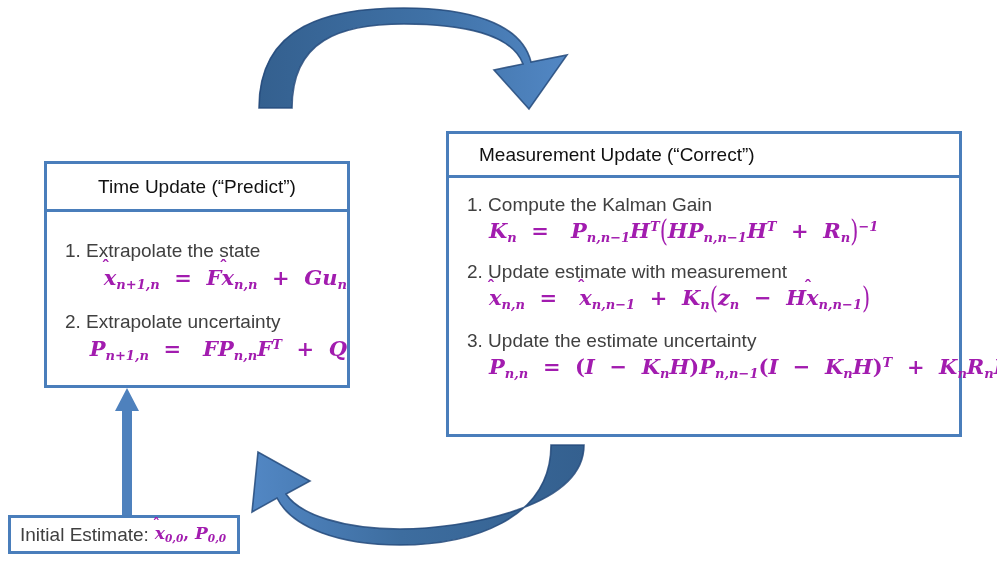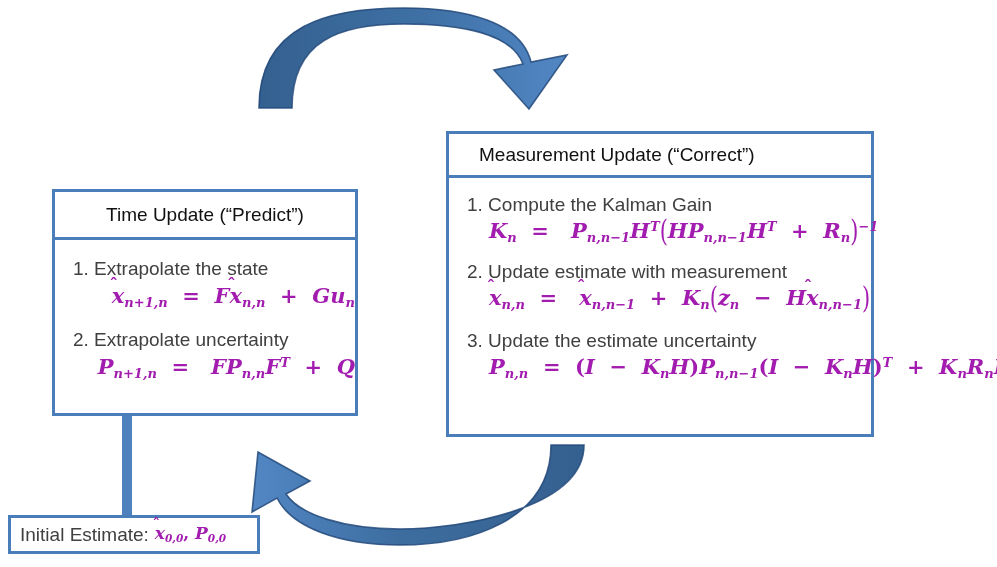--- a/index.html
+++ b/index.html
@@ -78,55 +78,54 @@
   }
   .paren {
     display: inline-block;
     font-style: normal;
     transform: scaleY(1.45);
     font-weight: normal;
   }
 
   
   #time-update-box {
-    left: 52px;
+    left: 44px;
     top: 161px;
     width: 306px;
     height: 227px;
-    margin-top: 28px;
   }
   #time-update-box .kbox-header { height: 48px; }
-  #time-update-box .kbox-body   { height: 133px; padding-left: 18px; padding-top: 18px; }
+  #time-update-box .kbox-body   { height: 133px; padding-left: 18px; padding-top: 28px; }
   #time-update-box .step        { margin-left: 0px; }
   #time-update-box .eq          { font-size: 21px; margin: 4px 0 0 22px; text-align: right; }
   #tu-step2 { margin-top: 19px; }
 
   
   #measurement-update-box {
     left: 446px;
     top: 131px;
-    width: 428px;
+    width: 516px;
     height: 306px;
   }
   #measurement-update-box .kbox-header {
     height: 44px;
     justify-content: flex-start;
     padding-left: 30px;
   }
   #measurement-update-box .kbox-body { height: 256px; padding: 16px 0 0 18px; }
   #measurement-update-box .eq        { font-size: 21px; margin: 3px 0 0 22px; }
   #mu-step2 { margin-top: 16px; }
   #mu-step3 { margin-top: 17px; }
   #mu-eq3   { font-size: 20.5px; margin-left: 14px; }
 
   
   #initial-estimate-box {
     left: 8px;
     top: 515px;
-    width: 252px;
+    width: 232px;
     height: 39px;
     display: flex;
     align-items: center;
     padding-left: 9px;
   }
   #initial-estimate-box .step { font-size: 19px; }
   #initial-estimate-box .eq   { font-size: 17px; }
 
   
   #arrow-layer {

